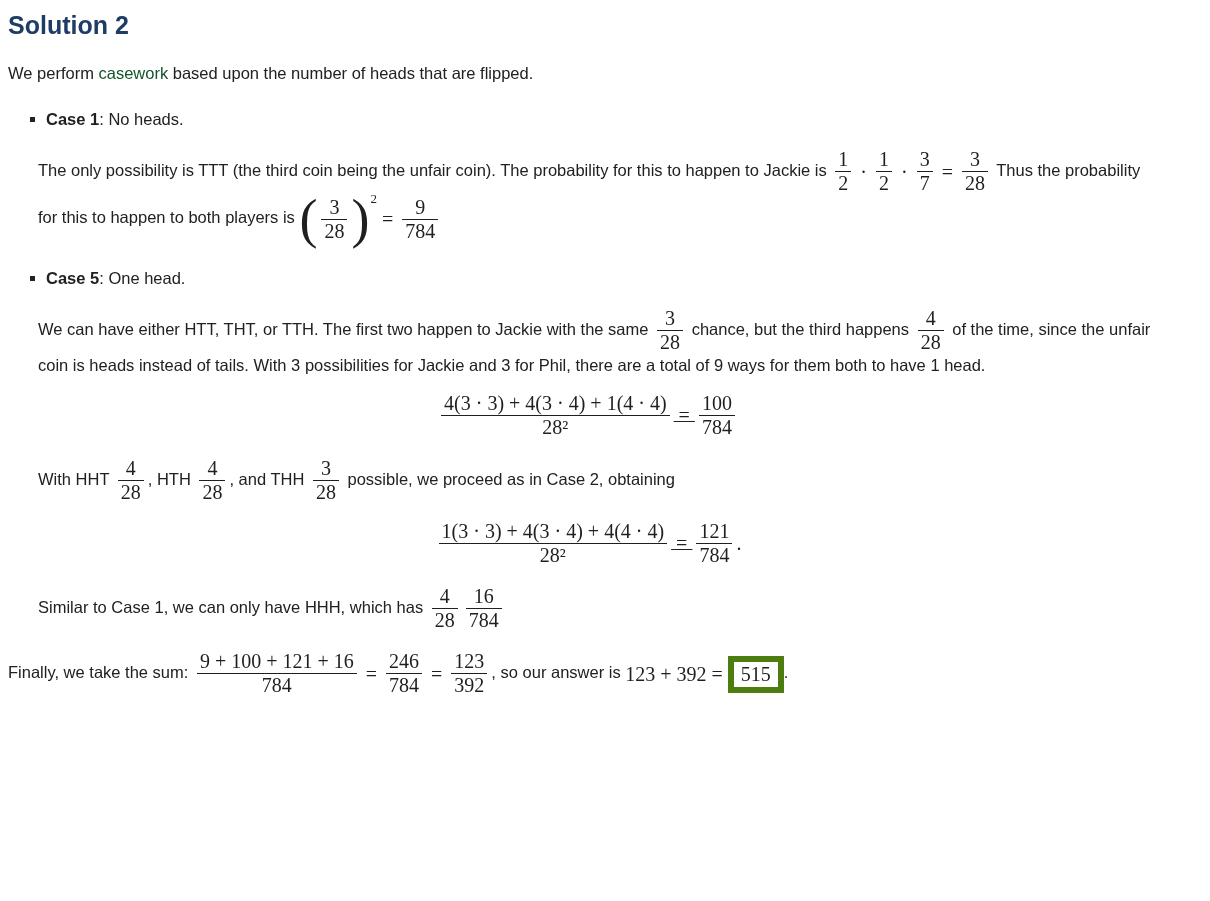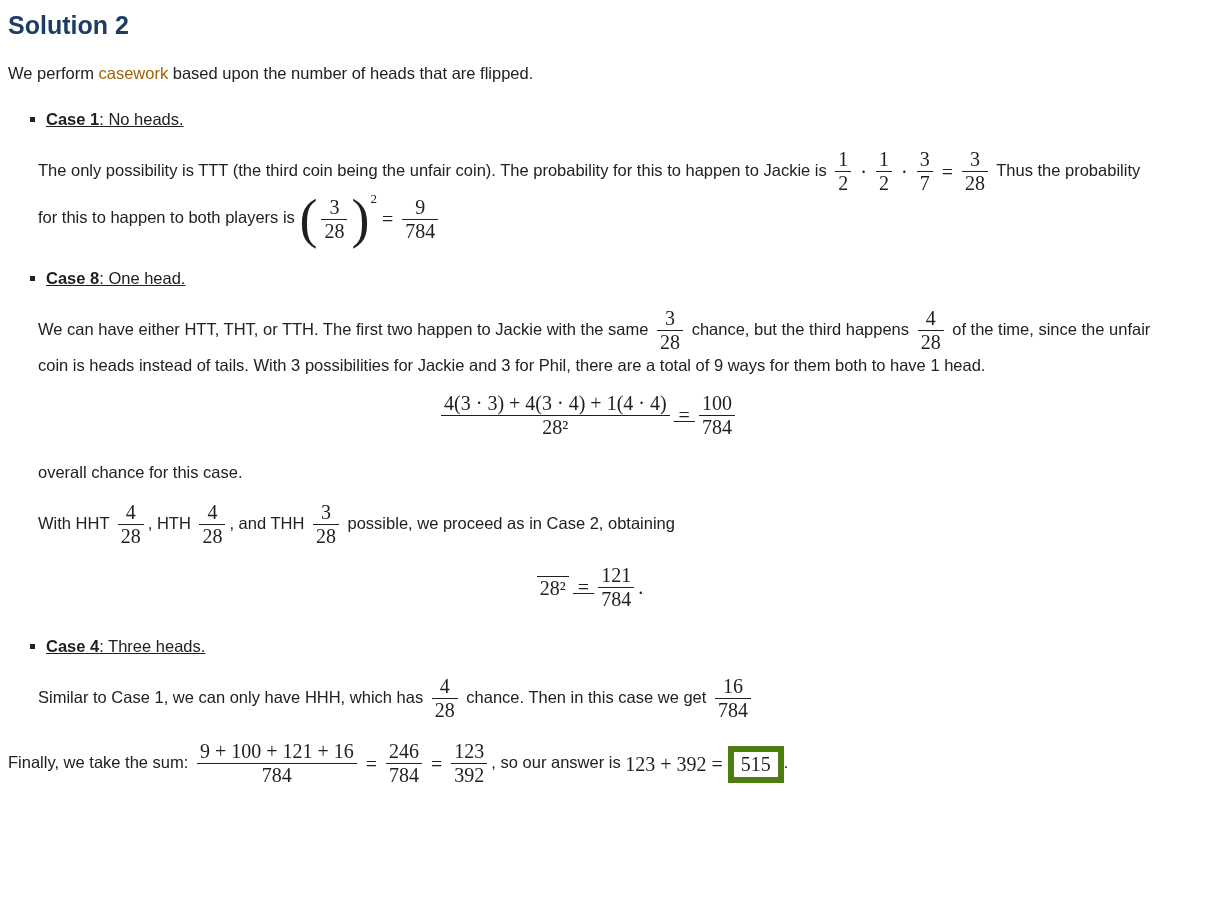--- a/index.html
+++ b/index.html
@@ -2,23 +2,23 @@
 <html><head>
 <meta charset="utf-8">
 <style>
   html,body { margin:0; padding:0; background:#ffffff; }
   body { font-family:"Liberation Sans", sans-serif; color:#212121; font-size:16.5px; }
   .page { width:1178px; min-height:901px; box-sizing:border-box; padding:6px 10px 6px 8px; overflow:hidden; }
 
   h2.title { font-size:25px; font-weight:700; color:#1e3c64; margin:4px 0 0 0; line-height:30px; }
 
   .intro { margin:22px 0 0 0; line-height:22px; }
-  a.wikilink { color:#a16207; text-decoration:none; cursor:pointer; }
+  a.wikilink { color:#14532d; text-decoration:none; cursor:pointer; }
 
-  .bullet-item { margin:24px 0 0 22px; line-height:22px;text-decoration:underline; }
+  .bullet-item { margin:24px 0 0 22px; line-height:22px; }
   .bullet-marker { display:inline-block; width:5px; height:5px; background:#222; margin-right:11px; vertical-align:3px; }
   .case-label { font-weight:700; }
 
   .indent-para { margin:18px 12px 0 30px; line-height:22px; }
   .plain-para  { margin:22px 0 0 30px; line-height:22px; }
   .final-para  { margin:18px 0 12px 0; line-height:22px; }
   .display-eq  { margin:16px 0 0 0; text-align:center;text-decoration:underline; }
 
   
   .mtext, .frac, .psup, .bigparen, .boxed { font-family:"Liberation Serif", serif; color:#1f1f1f; }
@@ -37,33 +37,31 @@
 <div class="page">
 
   <h2 class="title">Solution 2</h2>
 
   <p class="intro"><span>We perform </span><a class="wikilink">casework</a><span> based upon the number of heads that are flipped.</span></p>
 
   <div class="bullet-item"><span class="bullet-marker"></span><span class="case-label">Case 1</span><span>: No heads.</span></div>
 
   <div class="indent-para"><span class="prose">The only possibility is TTT (the third coin being the unfair coin). The probability for this to happen to Jackie is </span><span class="frac"><span class="num">1</span><span class="den">2</span></span><span class="mtext"> · </span><span class="frac"><span class="num">1</span><span class="den">2</span></span><span class="mtext"> · </span><span class="frac"><span class="num">3</span><span class="den">7</span></span><span class="mtext"> = </span><span class="frac"><span class="num">3</span><span class="den">28</span></span><span class="prose"> Thus the probability for this to happen to both players is </span><span class="pgroup"><span class="bigparen">(</span><span class="frac"><span class="num">3</span><span class="den">28</span></span><span class="bigparen">)</span><span class="psup">2</span></span><span class="mtext"> = </span><span class="frac"><span class="num">9</span><span class="den">784</span></span></div>
 
-  <div class="bullet-item"><span class="bullet-marker"></span><span class="case-label">Case 8</span><span>: One head.</span></div>
+  <div class="bullet-item"><span class="bullet-marker"></span><span class="case-label">Case 5</span><span>: One head.</span></div>
 
   <div class="indent-para"><span class="prose">We can have either HTT, THT, or TTH. The first two happen to Jackie with the same </span><span class="frac"><span class="num">3</span><span class="den">28</span></span><span class="prose"> chance, but the third happens </span><span class="frac"><span class="num">4</span><span class="den">28</span></span><span class="prose"> of the time, since the unfair coin is heads instead of tails. With 3 possibilities for Jackie and 3 for Phil, there are a total of 9 ways for them both to have 1 head.</span></div>
 
 
   <div class="display-eq"><span class="frac"><span class="num">4(3 · 3) + 4(3 · 4) + 1(4 · 4)</span><span class="den">28²</span></span><span class="mtext"> = </span><span class="frac"><span class="num">100</span><span class="den">784</span></span></div>
 
-  <div class="plain-para">overall chance for this case.</div>
 
 
   <div class="indent-para"><span class="prose">With HHT </span><span class="frac"><span class="num">4</span><span class="den">28</span></span><span class="prose">, HTH </span><span class="frac"><span class="num">4</span><span class="den">28</span></span><span class="prose">, and THH </span><span class="frac"><span class="num">3</span><span class="den">28</span></span><span class="prose"> possible, we proceed as in Case 2, obtaining</span></div>
 
-  <div class="display-eq"><span class="frac"><span class="den">28²</span></span><span class="mtext"> = </span><span class="frac"><span class="num">121</span><span class="den">784</span></span><span class="mtext">.</span></div>
+  <div class="display-eq"><span class="frac"><span class="num">1(3 · 3) + 4(3 · 4) + 4(4 · 4)</span><span class="den">28²</span></span><span class="mtext"> = </span><span class="frac"><span class="num">121</span><span class="den">784</span></span><span class="mtext">.</span></div>
 
-  <div class="bullet-item"><span class="bullet-marker"></span><span class="case-label">Case 4</span><span>: Three heads.</span></div>
 
-  <div class="indent-para"><span class="prose">Similar to Case 1, we can only have HHH, which has </span><span class="frac"><span class="num">4</span><span class="den">28</span></span><span class="prose"> chance. Then in this case we get </span><span class="frac"><span class="num">16</span><span class="den">784</span></span></div>
+  <div class="indent-para"><span class="prose">Similar to Case 1, we can only have HHH, which has </span><span class="frac"><span class="num">4</span><span class="den">28</span></span><span class="frac"><span class="num">16</span><span class="den">784</span></span></div>
 
   <p class="final-para"><span class="prose">Finally, we take the sum: </span><span class="frac"><span class="num">9 + 100 + 121 + 16</span><span class="den">784</span></span><span class="mtext"> = </span><span class="frac"><span class="num">246</span><span class="den">784</span></span><span class="mtext"> = </span><span class="frac"><span class="num">123</span><span class="den">392</span></span><span class="prose">, so our answer is </span><span class="mtext">123 + 392 = </span><span class="boxed">515</span><span class="prose">.</span></p>
 
 </div>
 
 </body></html>

